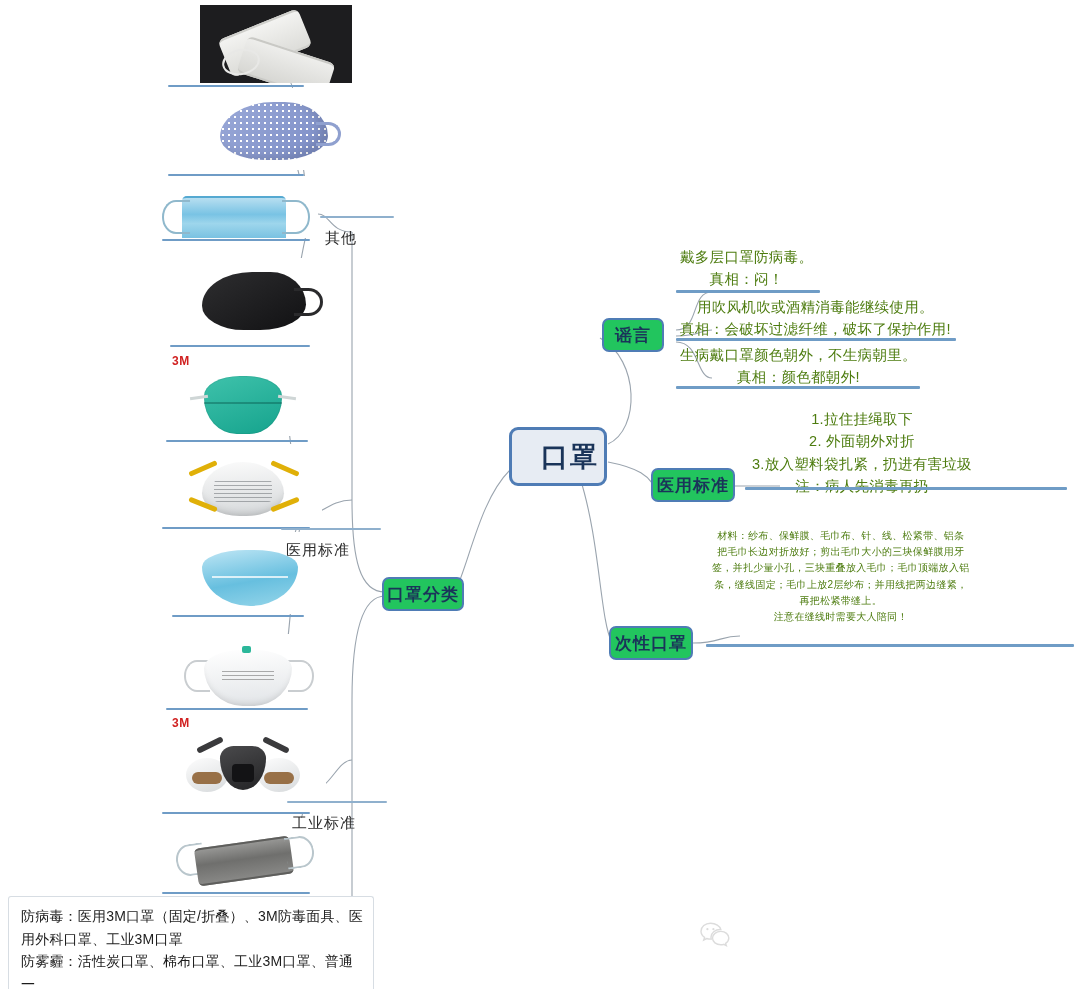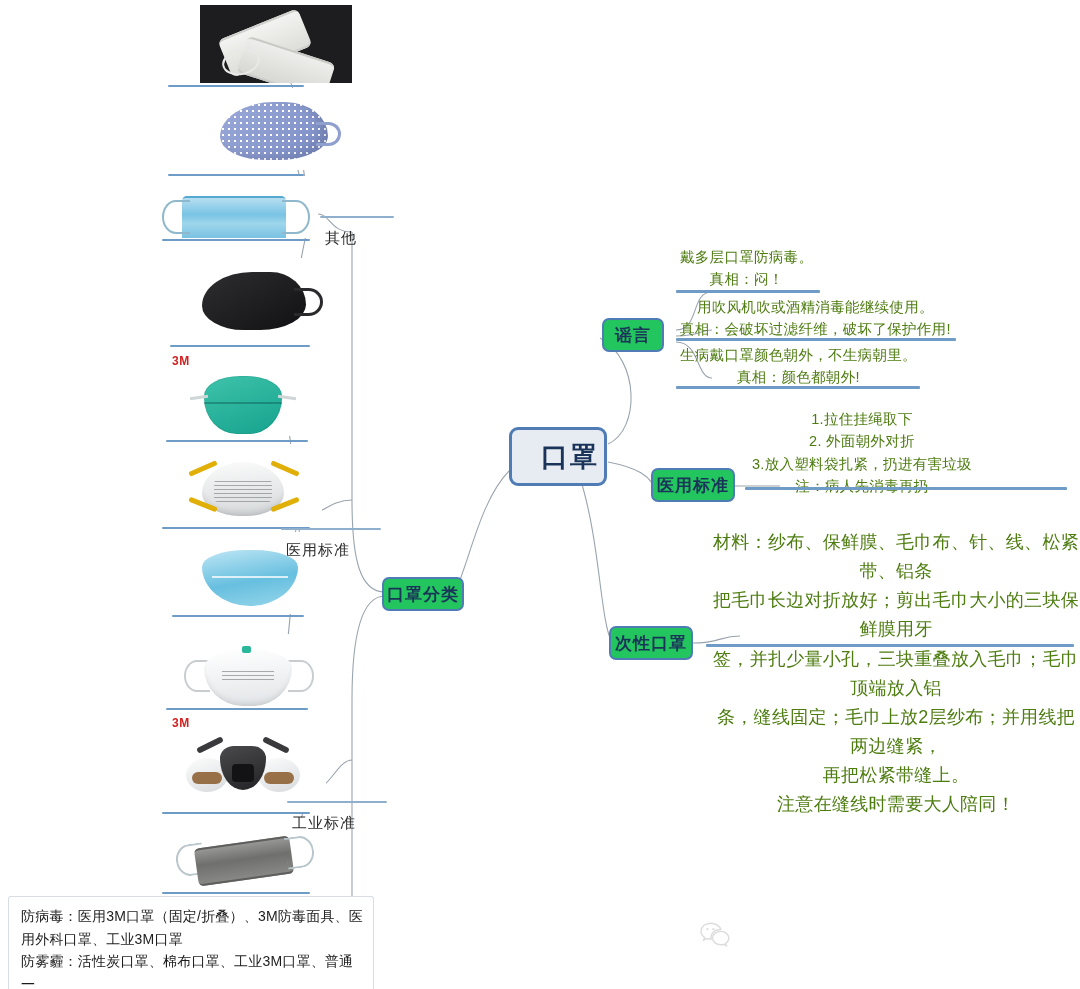--- a/index.html
+++ b/index.html
@@ -62,21 +62,21 @@
   
   .leaf{
     position:absolute;
     font-size:14.5px;
     line-height:1.55;
     color:#4d7c0f;
     white-space:pre-line;
     letter-spacing:.3px;
     text-align:center;
   }
-  .leaf.wide{ font-size:18px; line-height:1.62; }
+  .leaf.wide{ font-size:10px; line-height:1.62; }
   
   .uline{
     position:absolute;
     height:2px;
     background:#6f9cc6;
     border-radius:1px;
   }
   .uline.thick{ height:2.5px; }
   
   .photo{

